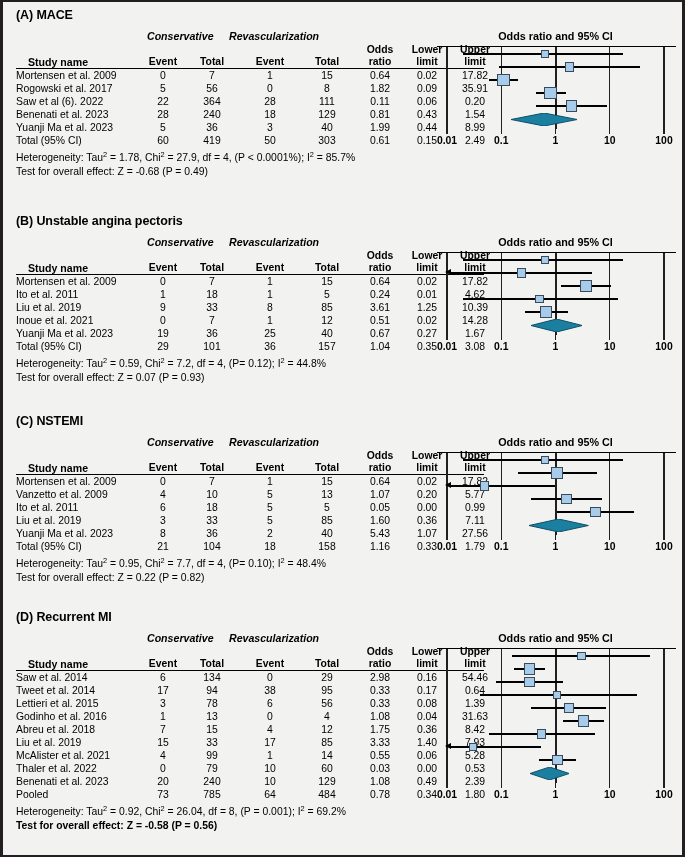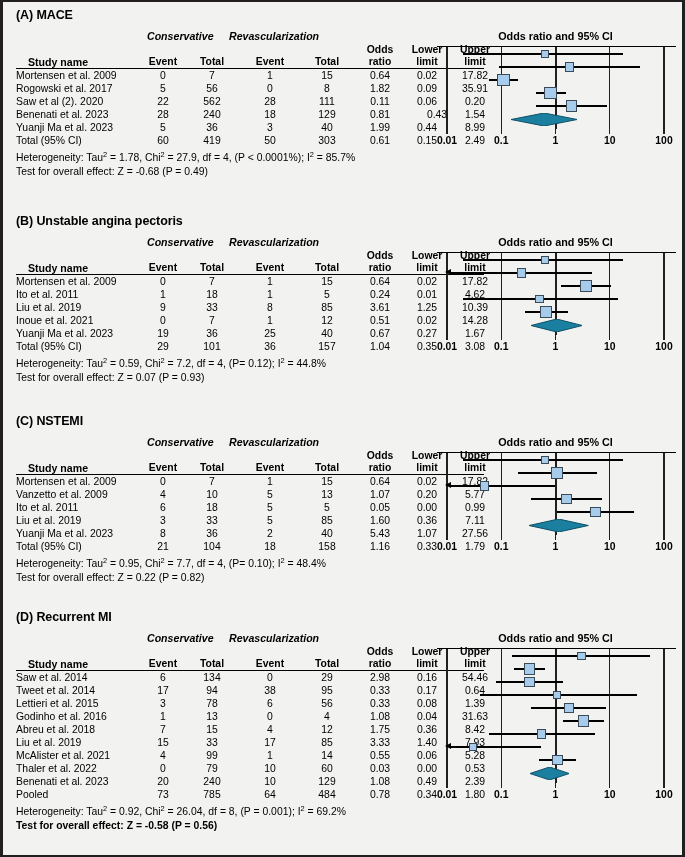--- a/index.html
+++ b/index.html
@@ -109,37 +109,37 @@
           <div class="cell name">Rogowski et al. 2017</div>
           <div class="cell num" style="left: 147px;">5</div>
           <div class="cell num" style="left: 196px;">56</div>
           <div class="cell num" style="left: 254px;">0</div>
           <div class="cell num" style="left: 311px;">8</div>
           <div class="cell num" style="left: 364px;">1.82</div>
           <div class="cell num" style="left: 411px;">0.09</div>
           <div class="cell num" style="left: 459px;">35.91</div>
         </div>
         <div class="row" style="top: 66px;">
-          <div class="cell name">Saw et al (2). 2020</div>
+          <div class="cell name">Saw et al (6). 2022</div>
           <div class="cell num" style="left: 147px;">22</div>
-          <div class="cell num" style="left: 196px;">562</div>
+          <div class="cell num" style="left: 196px;">364</div>
           <div class="cell num" style="left: 254px;">28</div>
           <div class="cell num" style="left: 311px;">111</div>
           <div class="cell num" style="left: 364px;">0.11</div>
           <div class="cell num" style="left: 411px;">0.06</div>
           <div class="cell num" style="left: 459px;">0.20</div>
         </div>
         <div class="row" style="top: 79px;">
           <div class="cell name">Benenati et al. 2023</div>
           <div class="cell num" style="left: 147px;">28</div>
           <div class="cell num" style="left: 196px;">240</div>
           <div class="cell num" style="left: 254px;">18</div>
           <div class="cell num" style="left: 311px;">129</div>
           <div class="cell num" style="left: 364px;">0.81</div>
-          <div class="cell num" style="left: 421px;">0.43</div>
+          <div class="cell num" style="left: 411px;">0.43</div>
           <div class="cell num" style="left: 459px;">1.54</div>
         </div>
         <div class="row" style="top: 92px;">
           <div class="cell name">Yuanji Ma et al. 2023</div>
           <div class="cell num" style="left: 147px;">5</div>
           <div class="cell num" style="left: 196px;">36</div>
           <div class="cell num" style="left: 254px;">3</div>
           <div class="cell num" style="left: 311px;">40</div>
           <div class="cell num" style="left: 364px;">1.99</div>
           <div class="cell num" style="left: 411px;">0.44</div>

